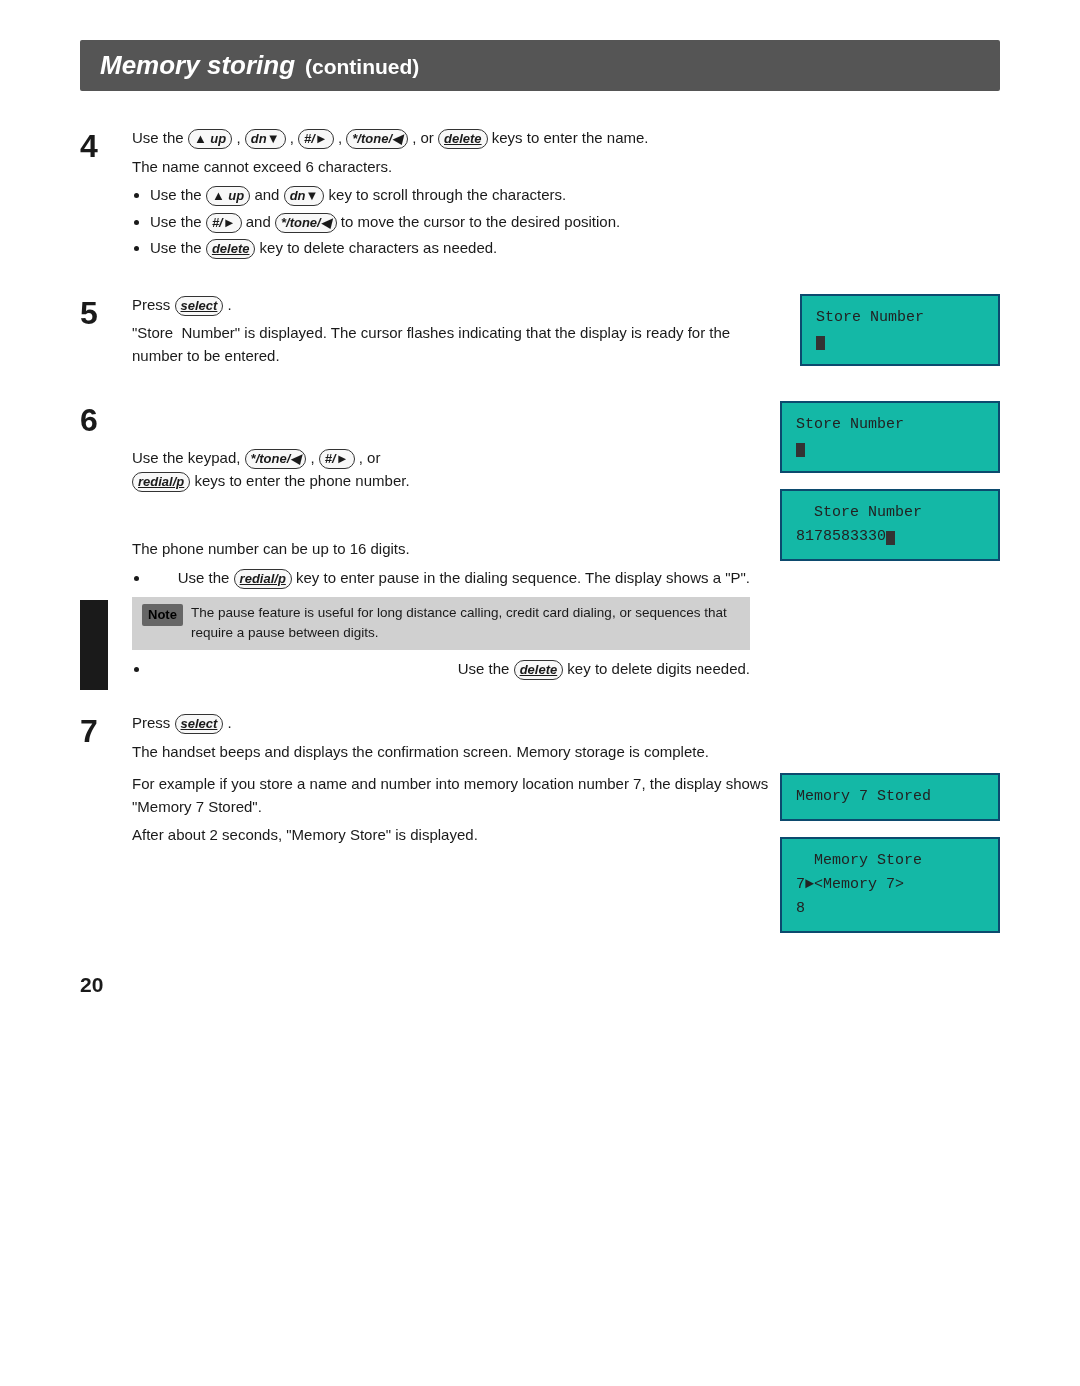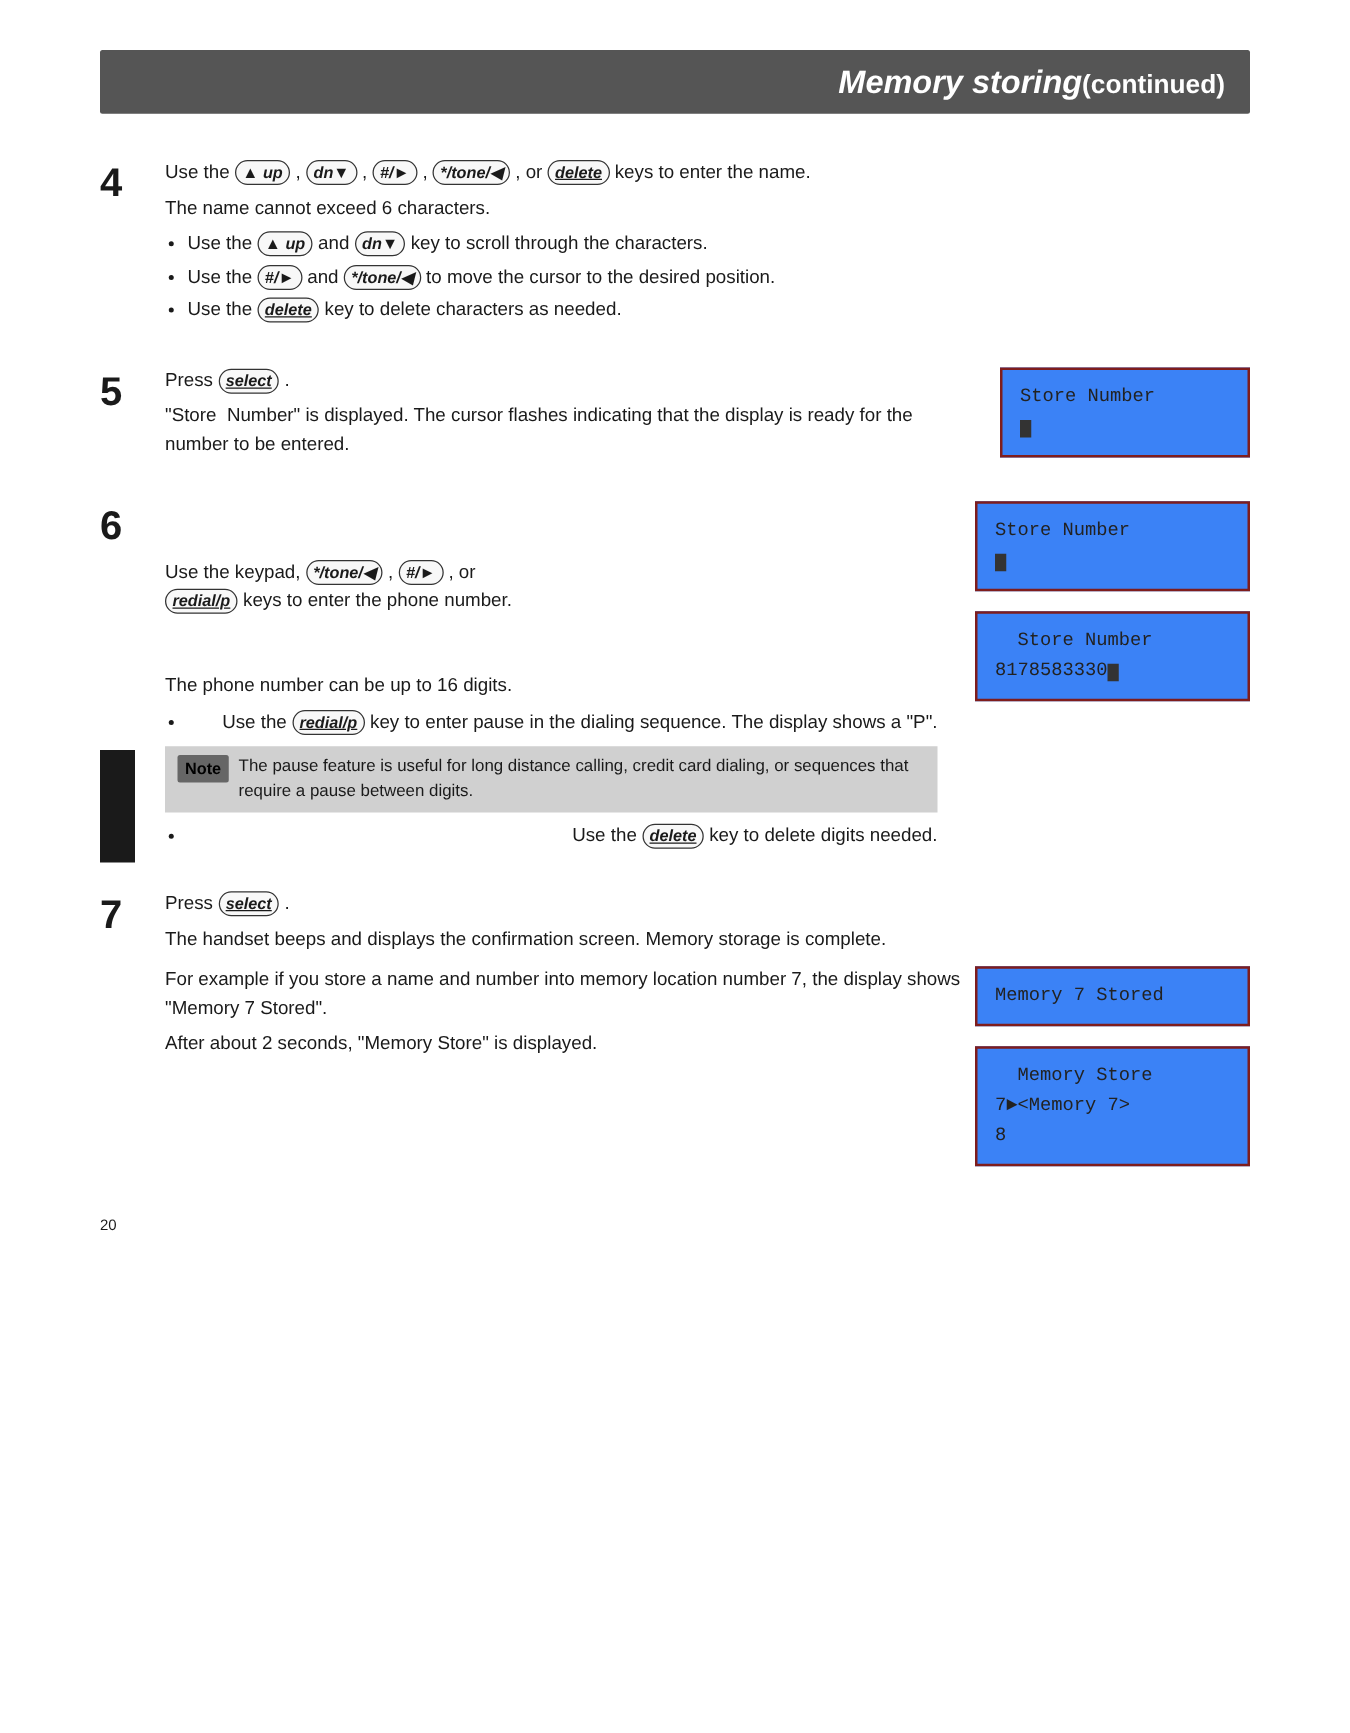--- a/index.html
+++ b/index.html
@@ -14,22 +14,22 @@
     }
 
     
     .page-header {
       background: #555555;
       color: #ffffff;
       padding: 10px 20px 10px 20px;
       margin-bottom: 36px;
       display: flex;
       align-items: baseline;
+      gap: 10px;
       border-radius: 2px;
-      justify-content: flex-end;
     }
     .page-header .title-main {
       font-size: 26px;
       font-weight: bold;
       font-style: italic;
     }
     .page-header .title-sub {
       font-size: 21px;
       font-weight: bold;
     }
@@ -110,22 +110,22 @@
       margin-left: 18px;
     }
     .step-with-display .step-text ul li {
       margin-bottom: 4px;
       line-height: 1.5;
       text-align: right;
     }
 
     
     .lcd-box {
-      border: 2px solid #7f1d1d;
-      background: #3b82f6;
+      border: 2px solid #0c4a6e;
+      background: #14b8a6;
       font-family: 'Courier New', Courier, monospace;
       font-size: 15px;
       padding: 10px 14px;
       min-width: 200px;
       max-width: 230px;
       line-height: 1.6;
       white-space: pre;
       color: #222;
     }
     .lcd-cursor {
@@ -165,22 +165,22 @@
       left: 0;
       top: 560px;
       width: 28px;
       height: 90px;
       background: #1a1a1a;
     }
 
     
     .page-number {
       margin-top: 40px;
-      font-size: 12px;
-      font-weight: normal;
+      font-size: 21px;
+      font-weight: bold;
     }
 
     .displays-column {
       display: flex;
       flex-direction: column;
       gap: 16px;
       min-width: 220px;
     }
 
     

